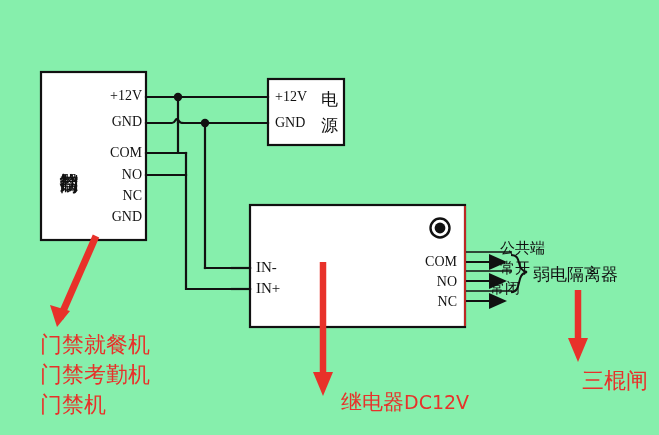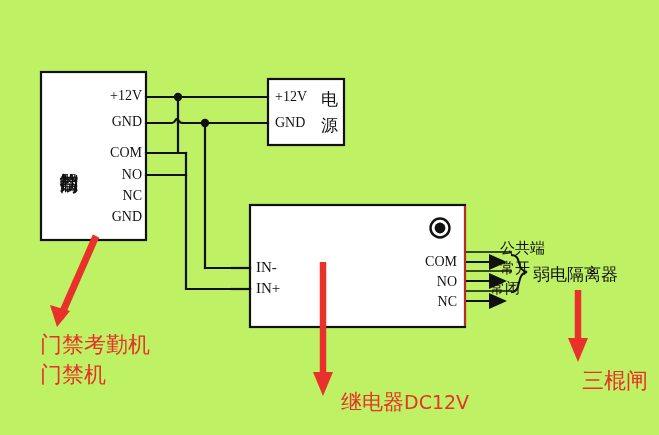--- a/index.html
+++ b/index.html
@@ -7,21 +7,21 @@
     padding: 0;
     background: #ffffff;
   }
   body {
     font-family: "Liberation Serif", "DejaVu Serif", serif;
   }
   #canvas {
     position: relative;
     width: 659px;
     height: 435px;
-    background: #bef264;
+    background: #86efac;
     overflow: hidden;
   }
   svg#diagram {
     position: absolute;
     left: 0;
     top: 0;
     width: 659px;
     height: 435px;
   }
   .lbl {
@@ -221,20 +221,21 @@
   <div class="lbl out-pin" style="left:385px; top:294px; width:72px;">NC</div>
 
   <div class="lbl out-cn" style="left:468px; top:239px;">公共端</div>
   <div class="lbl out-cn" style="left:468px; top:259px;">常开</div>
   <div class="lbl out-cn" style="left:442px; top:279px;margin-left:16px;">常闭</div>
 
   <div id="auto-door" style="left:533px; top:263px;">弱电隔离器</div>
 
 
   <div class="red-note" id="note-left">
+    <div>门禁就餐机</div>
     <div>门禁考勤机</div>
     <div>门禁机</div>
   </div>
 
   <div class="red-note" id="note-relay">
     <span>继电器</span><span class="dc">DC12V</span>
   </div>
 
   <div class="red-note" id="note-turnstile">三棍闸</div>
 

